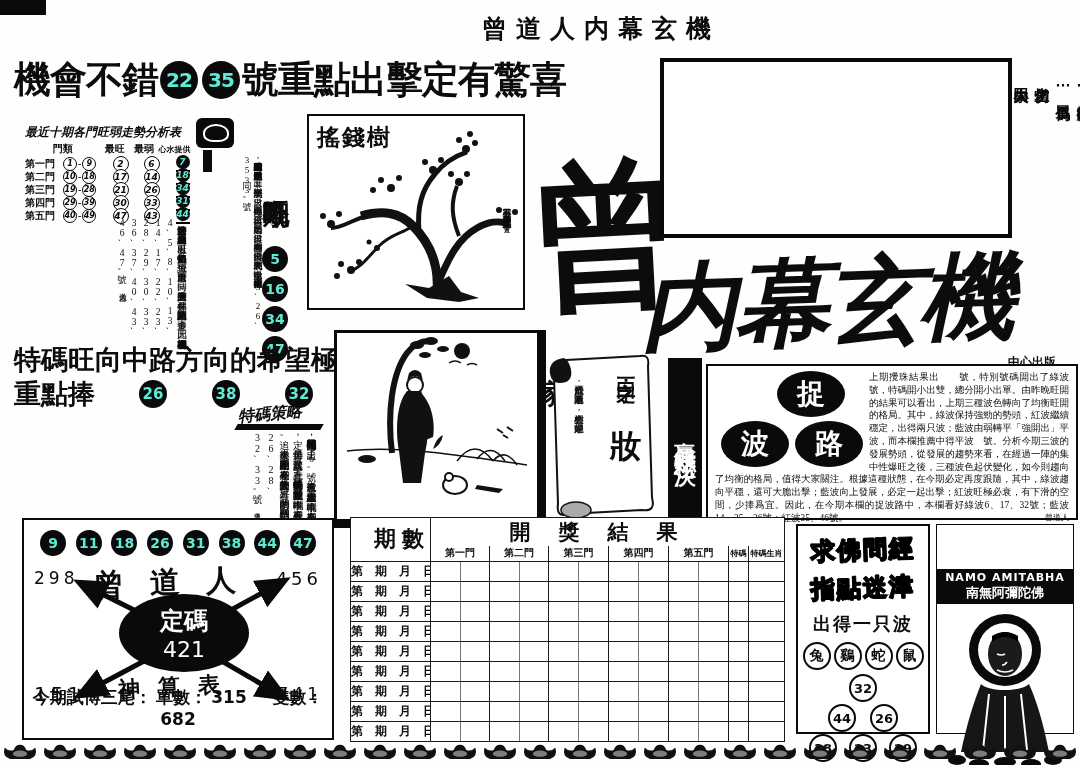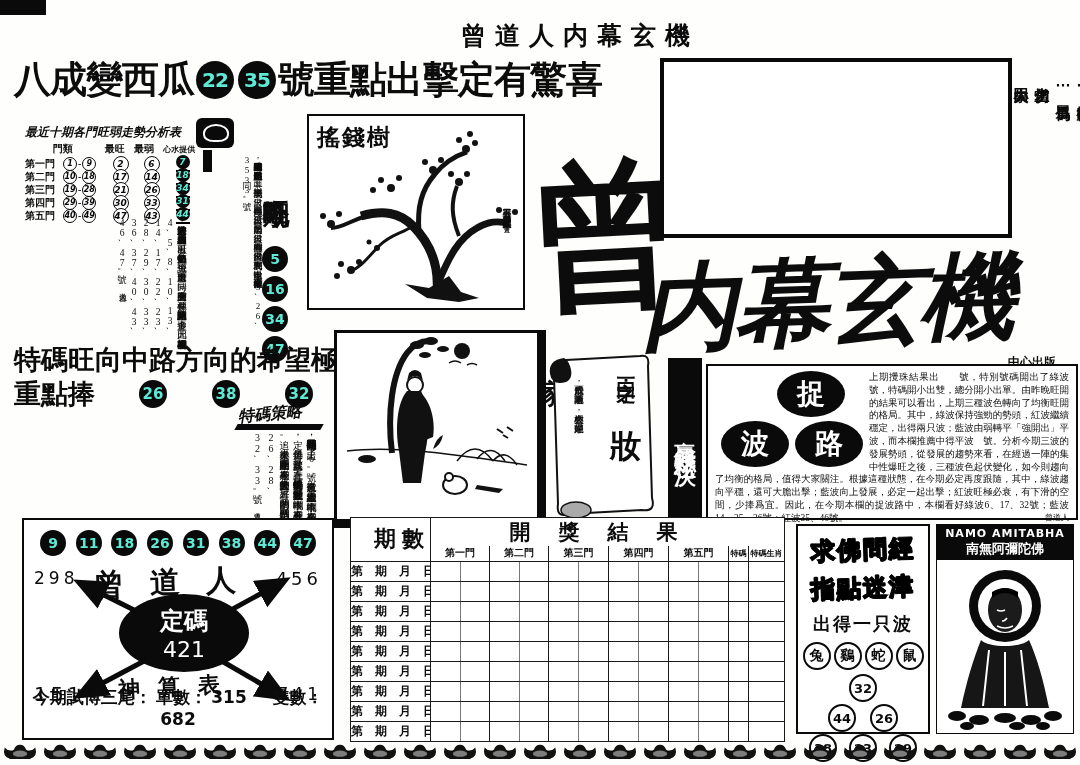--- a/index.html
+++ b/index.html
@@ -36,36 +36,36 @@
   .ingots{position:absolute;left:0;top:740px;width:1080px;height:25px;display:flex;
      justify-content:space-between;align-items:center;padding:0 2px;box-sizing:border-box;}
 </style>
 </head>
 <body>
 
 <div class="page">
 
   <div class="abs" style="left:0;top:0;width:46px;height:15px;background:#0a0a0a;"></div>
 
-  <div class="abs" style="left:440px;top:12px;width:280px;text-align:center;font-size:25px;font-weight:bold;letter-spacing:9px;margin-top:7px;">曾道人内幕玄機</div>
+  <div class="abs" style="left:440px;top:12px;width:280px;text-align:right;font-size:25px;font-weight:bold;letter-spacing:9px;">曾道人内幕玄機</div>
 
   <div class="abs heavy hl1" style="left:14px;top:55px;">
-    <span>八成變西瓜</span>
+    <span>機會不錯</span>
     <span class="bnum n38">22</span>
     <span class="bnum n38">35</span>
     <span>號重點出擊定有驚喜</span>
   </div>
 
   <div class="abs" style="left:25px;top:124px;width:175px;">
     <div style="font-size:12px;font-weight:900;font-style:italic;white-space:nowrap;">最近十期各門旺弱走勢分析表</div>
     <div class="ahead">
       <span style="width:80px;text-align:center;">門類</span>
       <span style="width:31px;text-align:center;">最旺</span>
       <span style="width:31px;text-align:center;">最弱</span>
-      <span style="width:44px;text-align:center;font-size:8px;">心水提供</span>
+      <span style="width:44px;text-align:left;font-size:8px;">心水提供</span>
     </div>
     <div>
         <div class="arow">
           <span class="gate">第一門</span>
           <span class="rng"><i class="wnum n12">1</i>-<i class="wnum n12">9</i></span>
           <span class="c">
             <i class="wnum n14">2</i>
           </span>
           <span class="c">
             <i class="wnum n14">6</i>
@@ -470,21 +470,21 @@
         <span class="wnum" style="width:24px;height:24px;font-size:13px;border-width:2px;">44</span>
         <span class="wnum" style="width:24px;height:24px;font-size:13px;border-width:2px;">26</span>
       </div>
       <div style="margin-top:2px;display:flex;justify-content:center;gap:12px;">
         <span class="wnum" style="width:24px;height:24px;font-size:13px;border-width:2px;">38</span>
         <span class="wnum" style="width:24px;height:24px;font-size:13px;border-width:2px;">23</span>
         <span class="wnum" style="width:24px;height:24px;font-size:13px;border-width:2px;">29</span>
       </div>
     </div>
     <div style="position:absolute;left:144px;top:6px;width:138px;height:210px;border:1px solid #0a0a0a;background:#fff;box-sizing:border-box;">
-      <div style="background:#0a0a0a;color:#fff;text-align:center;padding:2px 0;">
+      <div style="background:#0a0a0a;color:#fff;text-align:center;padding:2px 0;margin-top:44px;">
         <div class="sans" style="font-size:11px;font-weight:bold;letter-spacing:1px;">NAMO AMITABHA</div>
         <div style="font-size:13px;font-weight:900;">南無阿彌陀佛</div>
       </div>
       <svg width="136" height="172" viewBox="0 0 136 172">
         <circle cx="68" cy="46" r="36" fill="#0a0a0a"></circle>
         <circle cx="68" cy="46" r="27" fill="#fff"></circle>
         <ellipse cx="68" cy="50" rx="17" ry="22" fill="#1b1b1b"></ellipse>
         <path d="M55,38 q13,-10 26,0 l0,-6 q-13,-8 -26,0 Z" fill="#000"></path>
         <path d="M60,50 q4,2 8,0 M70,58 q-2,3 -5,3 M60,66 q8,4 16,0" stroke="#fff" stroke-width="1.5" fill="none"></path>
         <path d="M44,80 C36,100 30,120 24,148 L112,148 C106,118 100,98 92,80 C84,88 52,88 44,80 Z" fill="#161616"></path>

